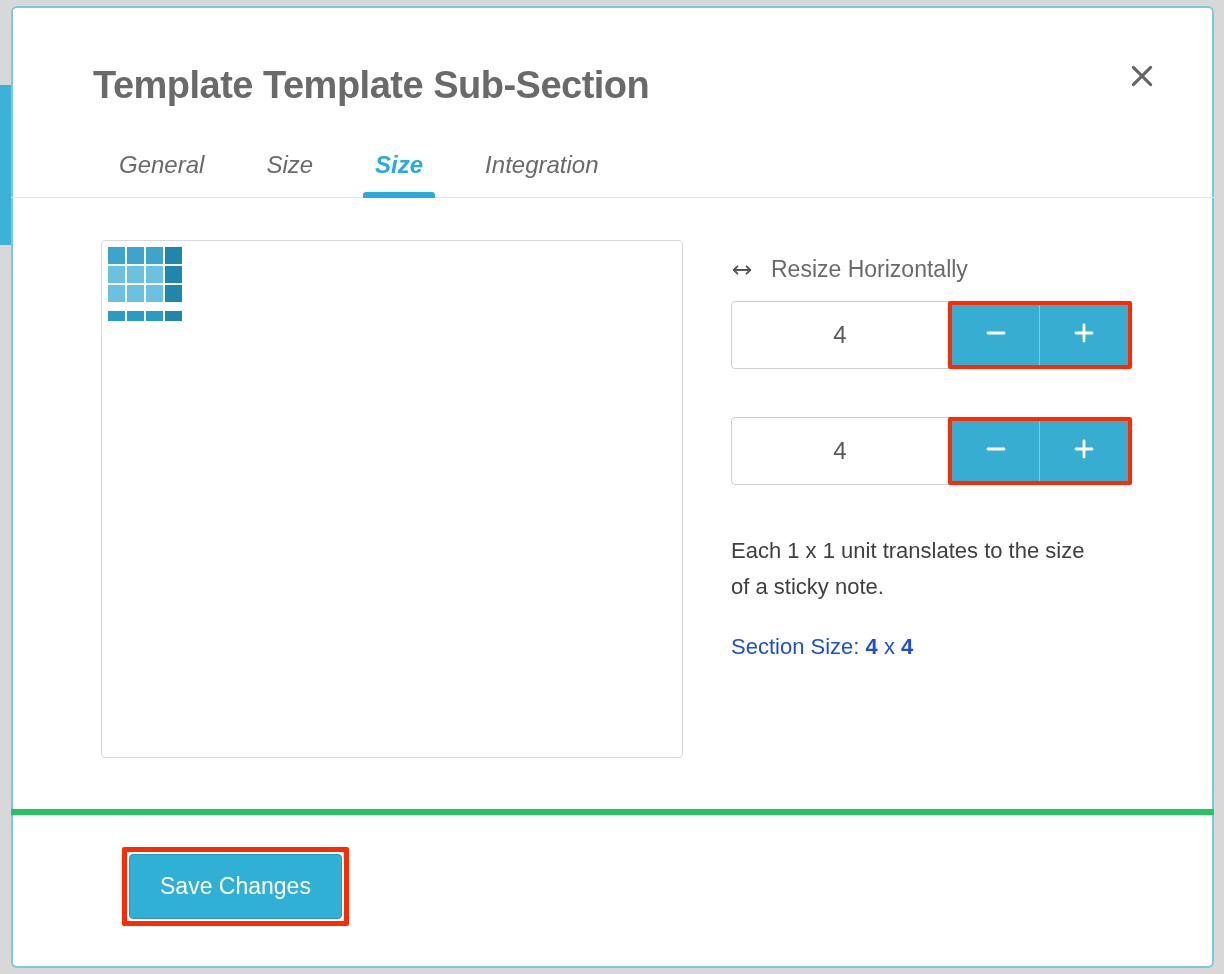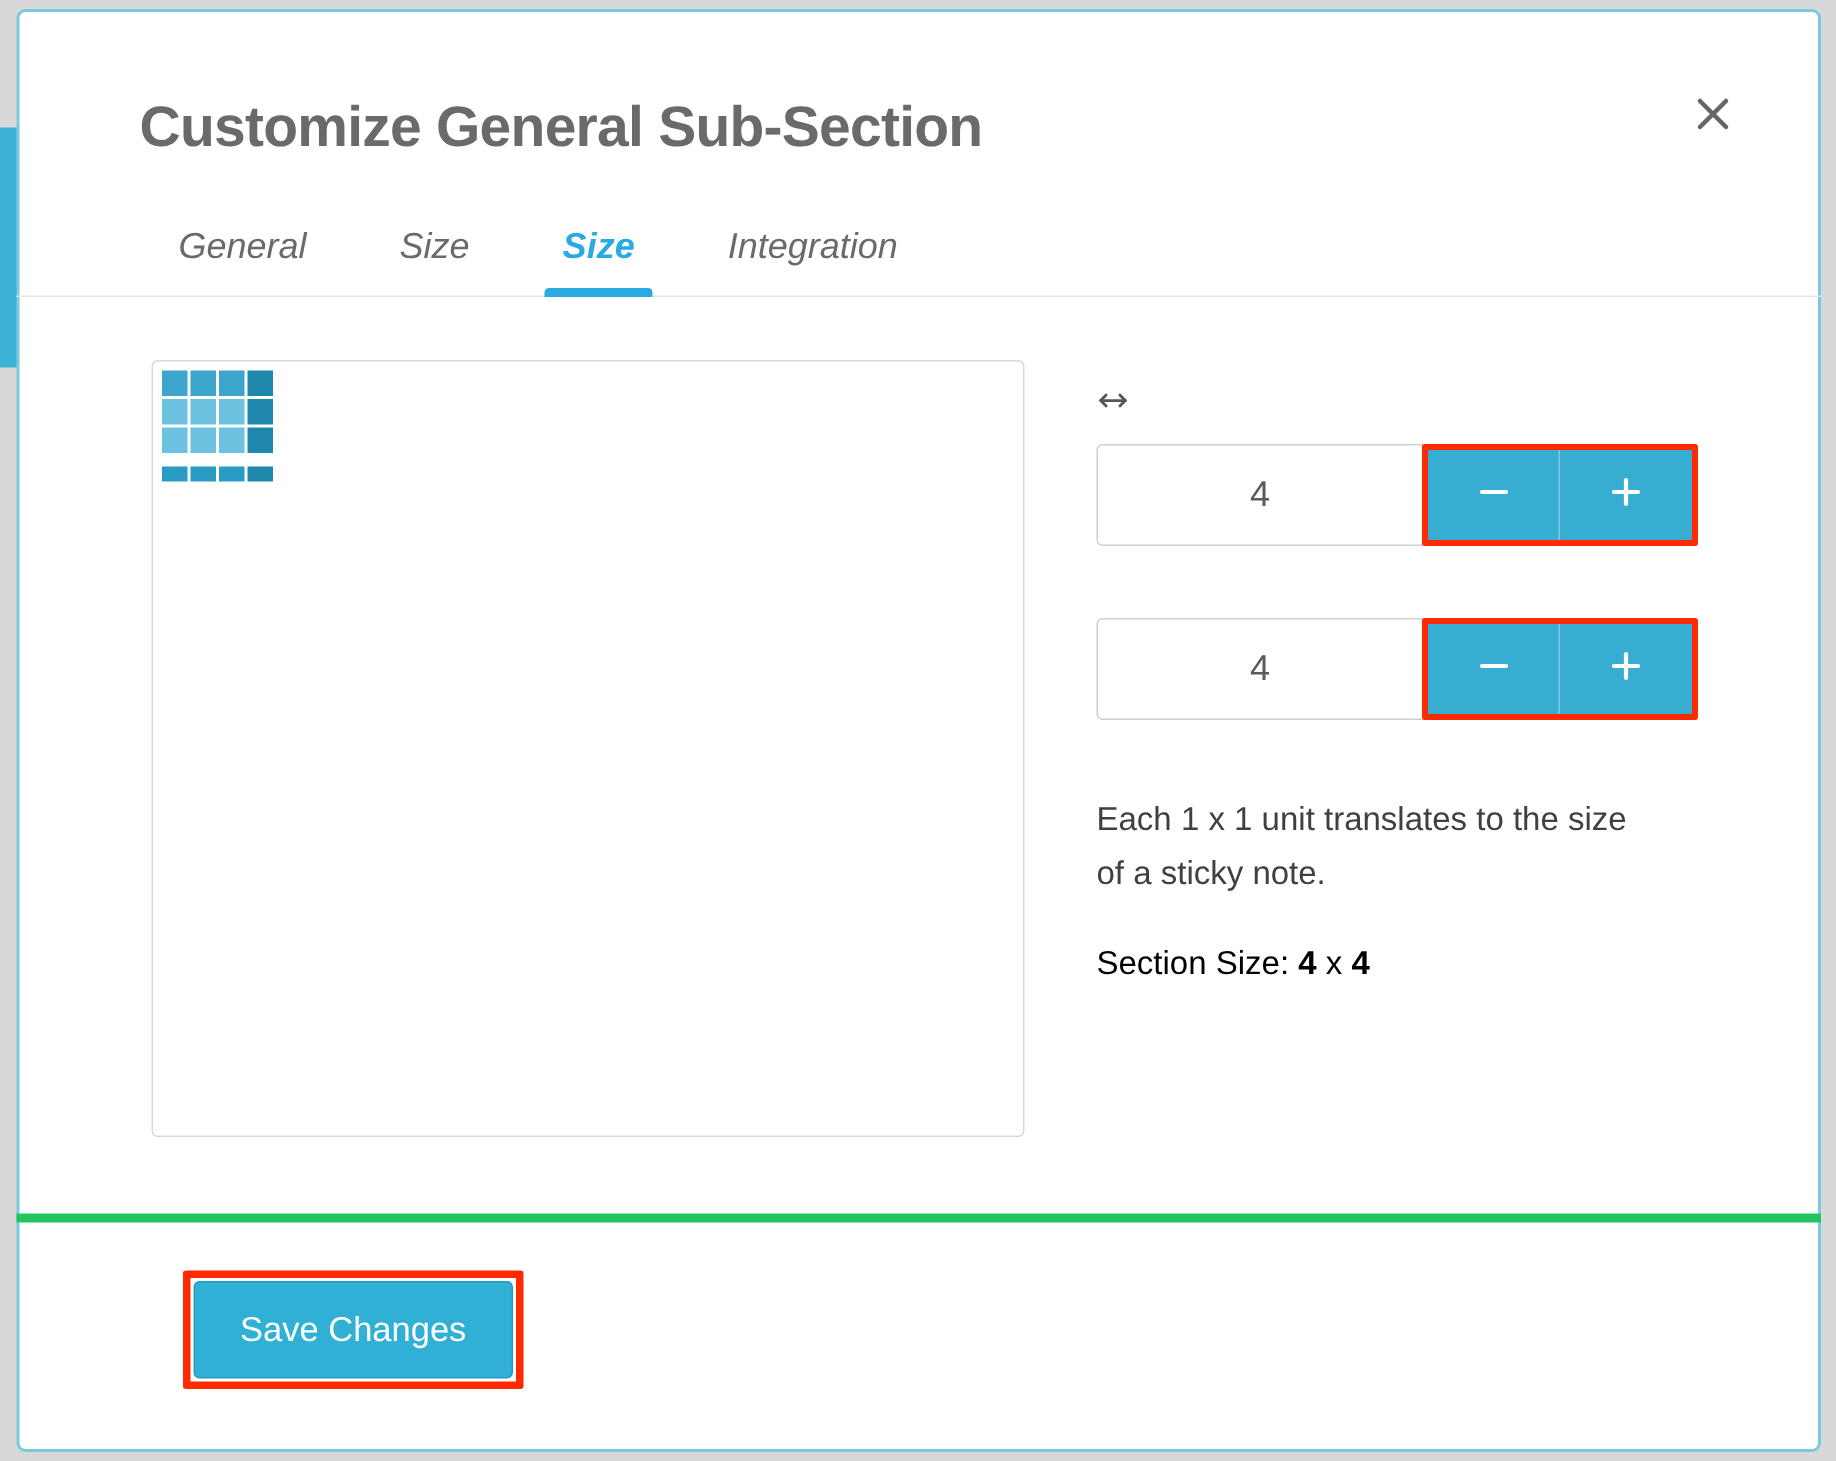--- a/index.html
+++ b/index.html
@@ -196,21 +196,21 @@
     }
     .help-text {
       font-size: 22px;
       color: #404040;
       line-height: 1.65;
       margin-bottom: 28px;
       max-width: 370px;
     }
     .size-text {
       font-size: 22px;
-      color: #000000;
+      color: #1d4ed8;
     }
     .size-text .bold {
       font-weight: 700;
     }
     .modal-footer {
       border-top: 6px solid #22c55e;
       padding: 32px 80px 40px 111px;
       margin-left: -2px;
       margin-right: -2px;
     }
@@ -234,21 +234,21 @@
 </head>
 <body>
 
 <div class="backdrop">
   <div class="backdrop-bar"></div>
 </div>
 
 <div class="modal">
 
   <div class="modal-header">
-    <h1 class="modal-title">Customize General Sub-Section</h1>
+    <h1 class="modal-title">Template Template Sub-Section</h1>
     <div class="close-btn">
       <span>
         <svg viewBox="0 0 24 24" stroke="currentColor" stroke-width="2.8" fill="none" stroke-linecap="round">
           <line x1="4" y1="4" x2="20" y2="20"></line>
             <line x1="20" y1="4" x2="4" y2="20"></line>
         </svg>
       </span>
     </div>
   </div>
 
@@ -286,20 +286,21 @@
 
       <div class="control-group">
         <div class="control-label-row">
           <span class="control-icon">
             <svg viewBox="0 0 24 24" stroke="currentColor" stroke-width="2" fill="none" stroke-linecap="round" stroke-linejoin="round">
               <line x1="3" y1="12" x2="21" y2="12"></line>
               <polyline points="7 8 3 12 7 16"></polyline>
               <polyline points="17 8 21 12 17 16"></polyline>
             </svg>
           </span>
+          <span class="control-label">Resize Horizontally</span>
         </div>
         <div class="stepper">
           <div class="stepper-value">4</div>
           <div class="stepper-buttons">
             <div class="stepper-btn">
               <span>
                 <svg viewBox="0 0 24 24" stroke="currentColor" stroke-width="2.8" stroke-linecap="round">
                     <line x1="4" y1="12" x2="20" y2="12"></line>
                   </svg>
               </span>

